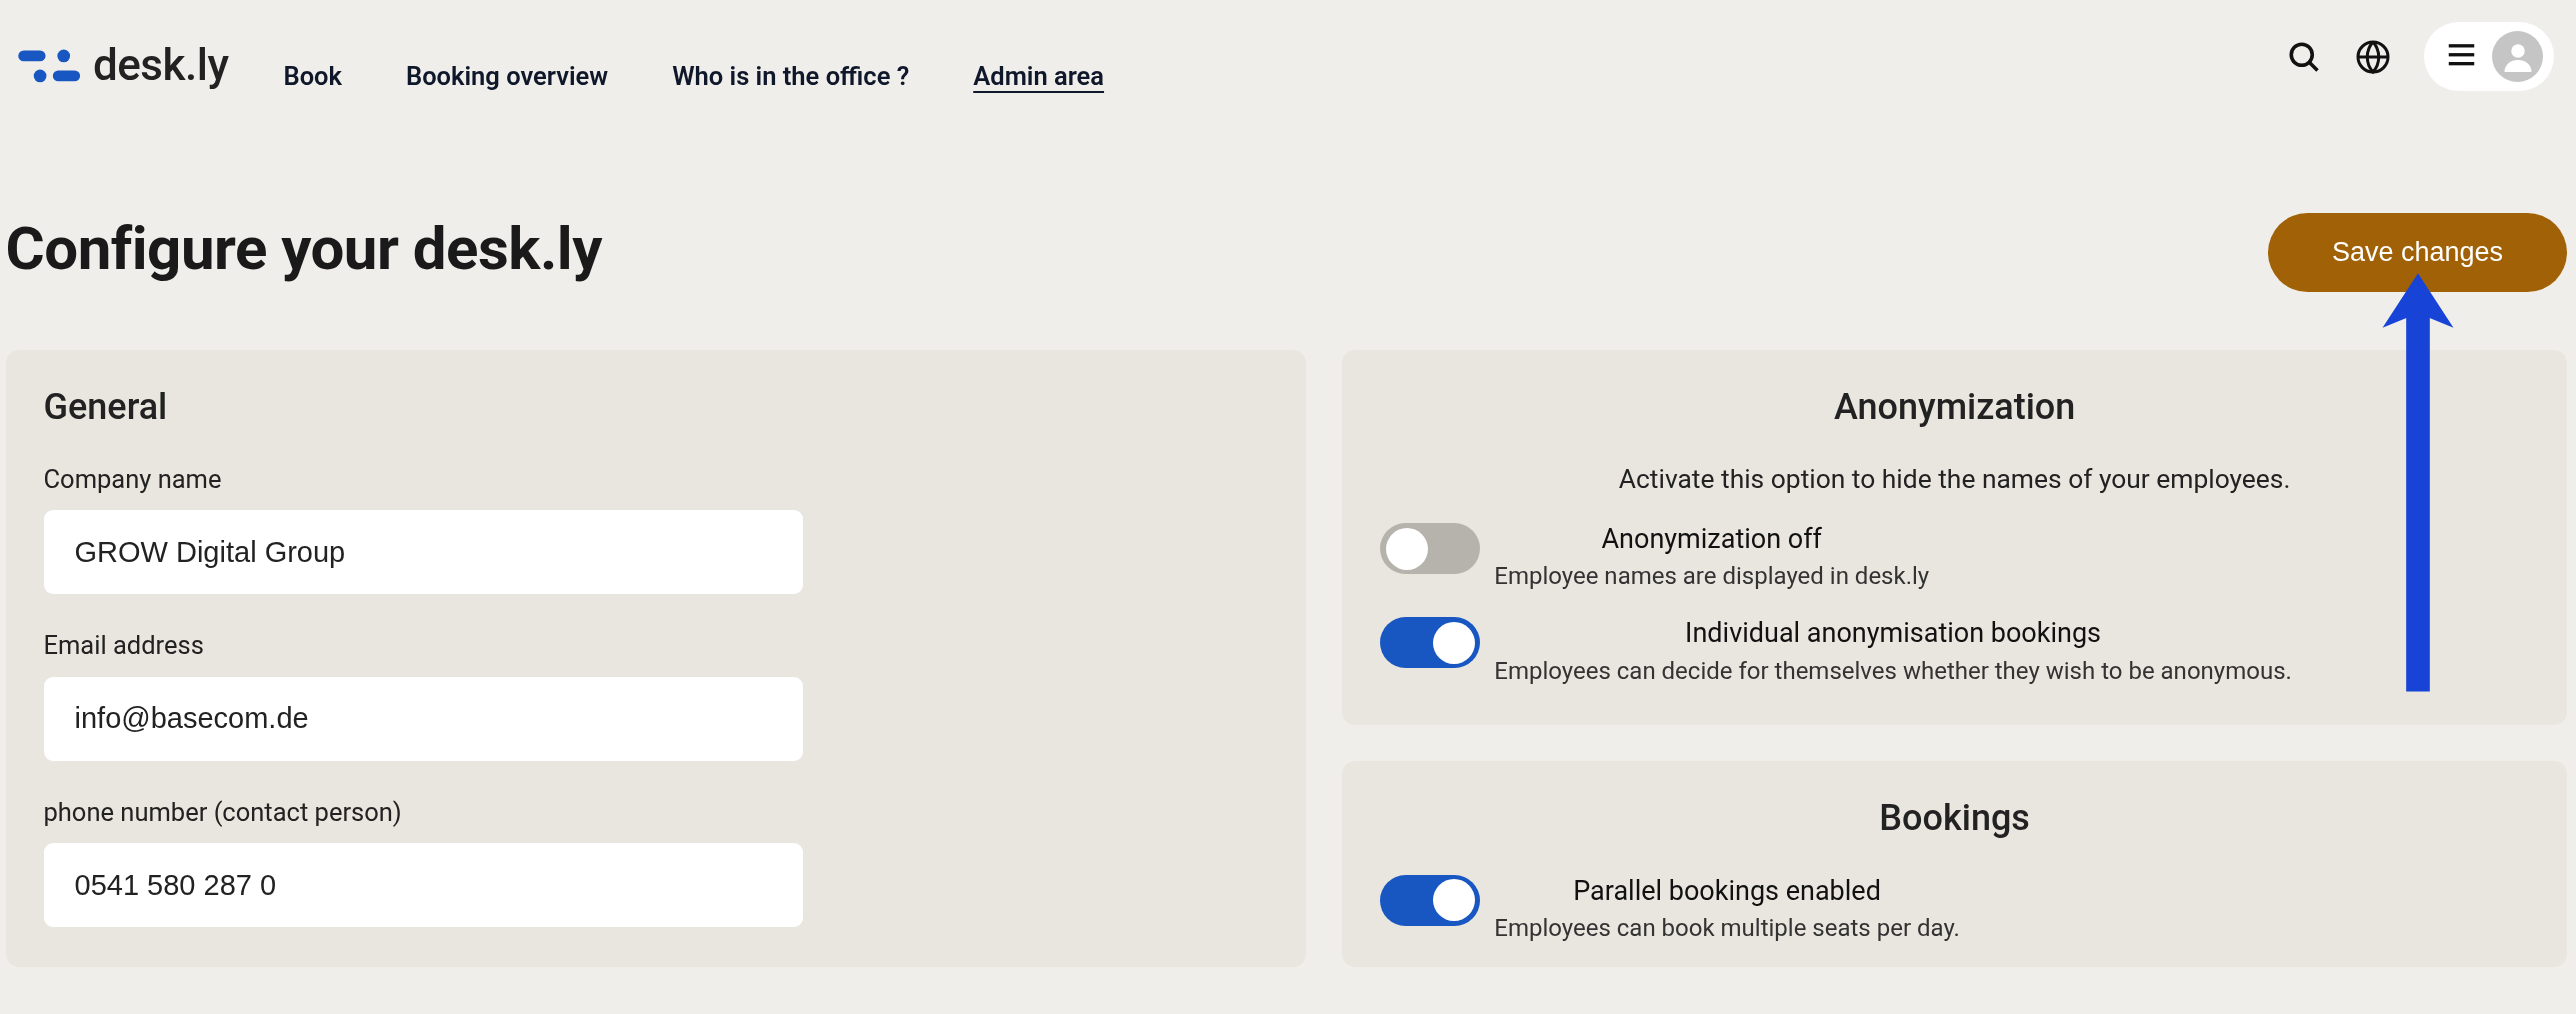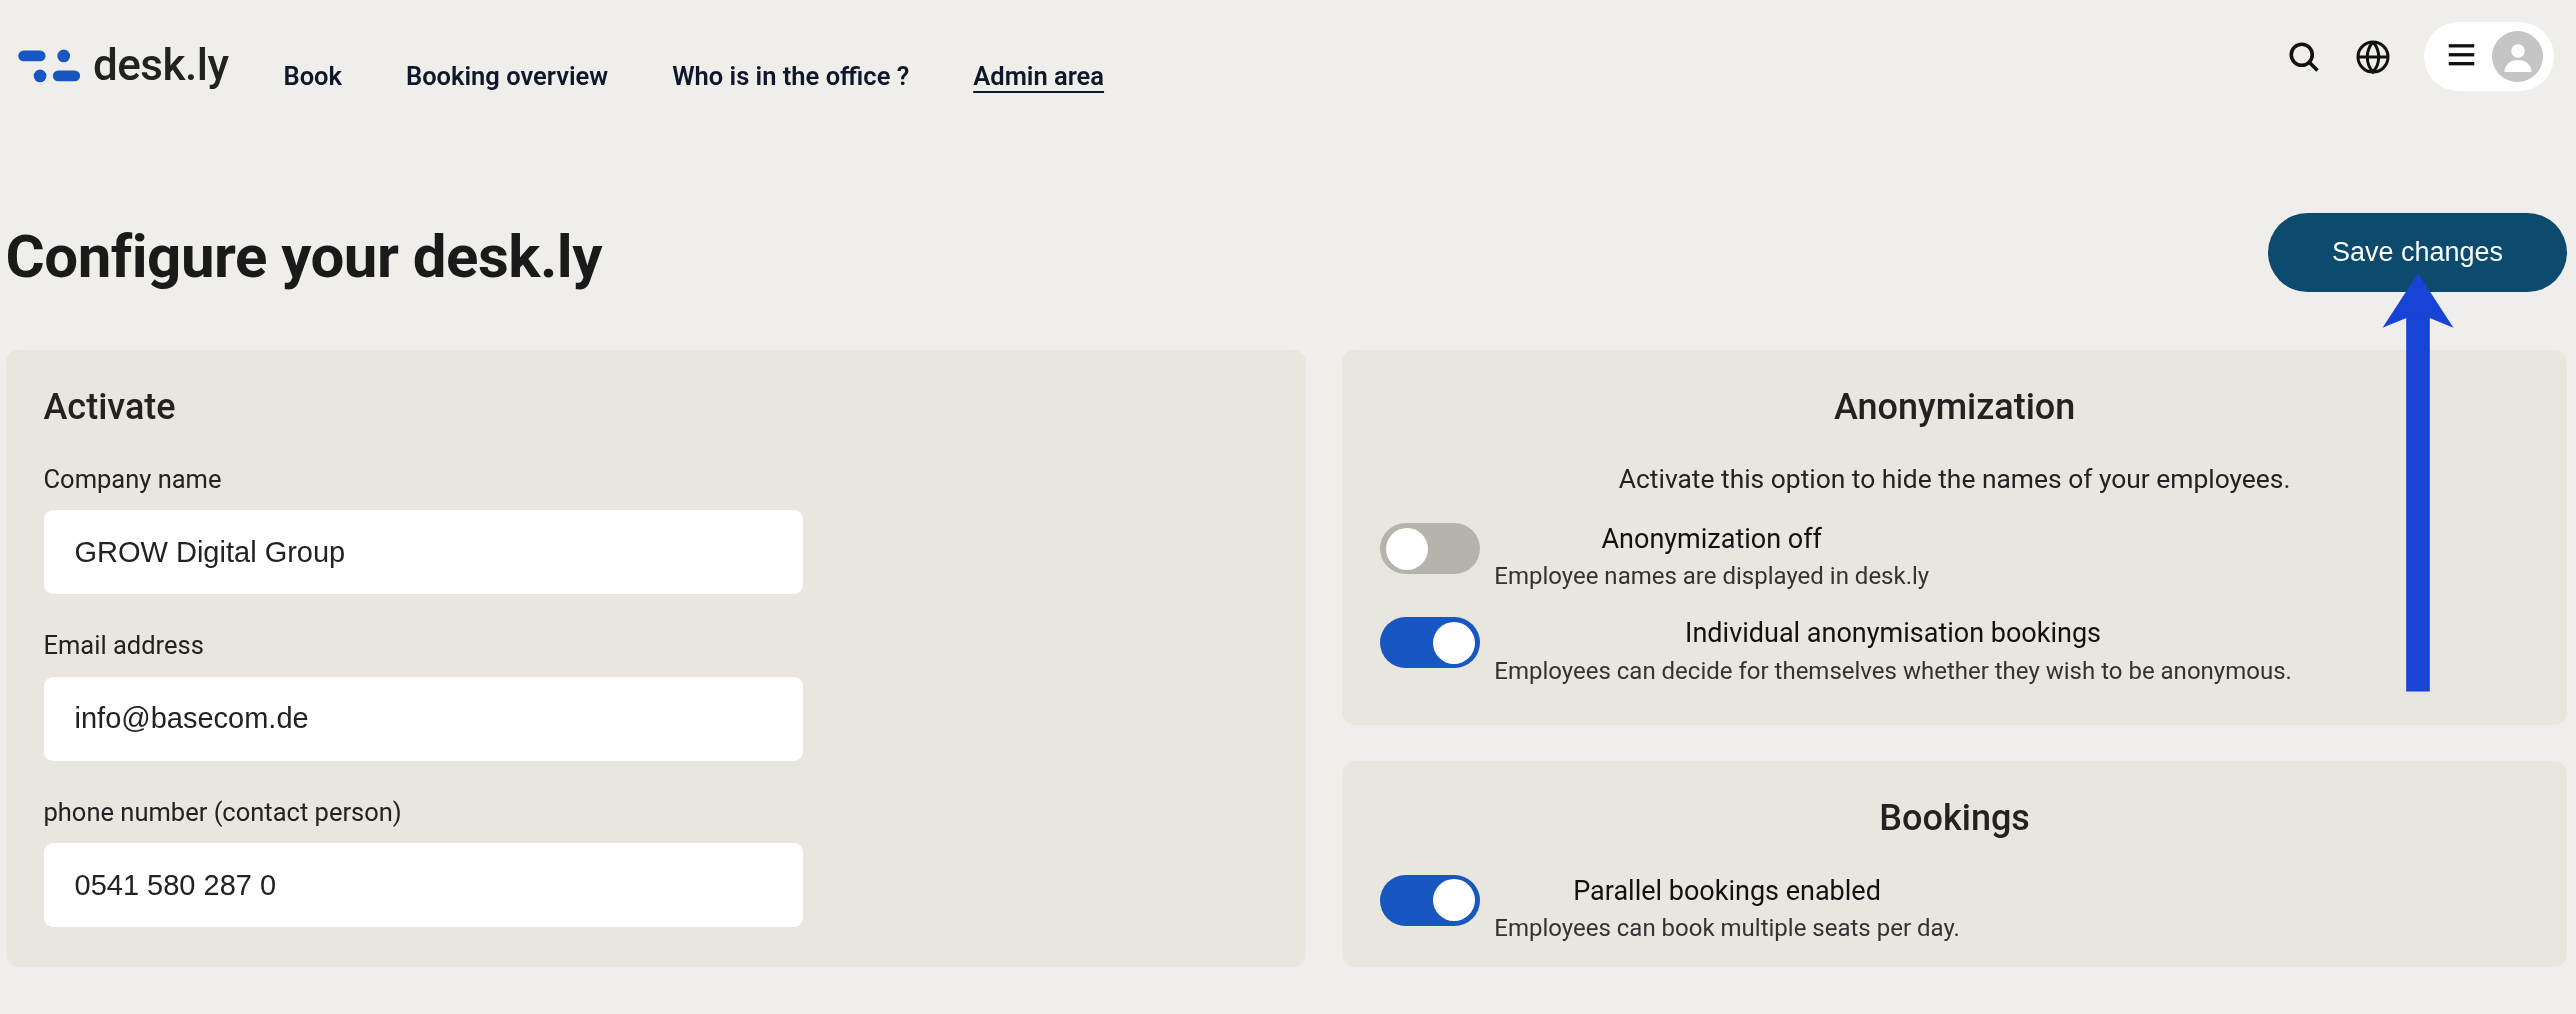--- a/index.html
+++ b/index.html
@@ -74,31 +74,31 @@
     border-radius: 50%;
     background: #c5c5c5;
     display: flex;
     align-items: center;
     justify-content: center;
   }
 
   
   .title-row {
     display: flex;
-    align-items: flex-end;
+    align-items: flex-start;
     justify-content: space-between;
     padding: 100px 9px 36px 5.5px;
   }
   .page-title {
     font-size: 60px;
     font-weight: 700;
     letter-spacing: -0.5px;
   }
   .save-btn {
-    background: #0c4a6e;
+    background: #a16207;
     color: #fff;
     border: none;
     border-radius: 910px;
     padding: 24px 64px;
     font-size: 27px;
     cursor: pointer;
   }
 
   
   .cards {
@@ -249,21 +249,21 @@
 </div>
 
 <div class="title-row">
   <h1 class="page-title">Configure your desk.ly</h1>
   <button class="save-btn">Save changes</button>
 </div>
 
 <div class="cards">
 
   <div class="card">
-    <h2>Activate</h2>
+    <h2>General</h2>
 
     <div class="form-group">
       <label class="form-label">Company name</label>
       <input class="form-input" value="GROW Digital Group" style="">
     </div>
 
     <div class="form-group">
       <label class="form-label">Email address</label>
       <input class="form-input" value="info@basecom.de" style="">
     </div>

